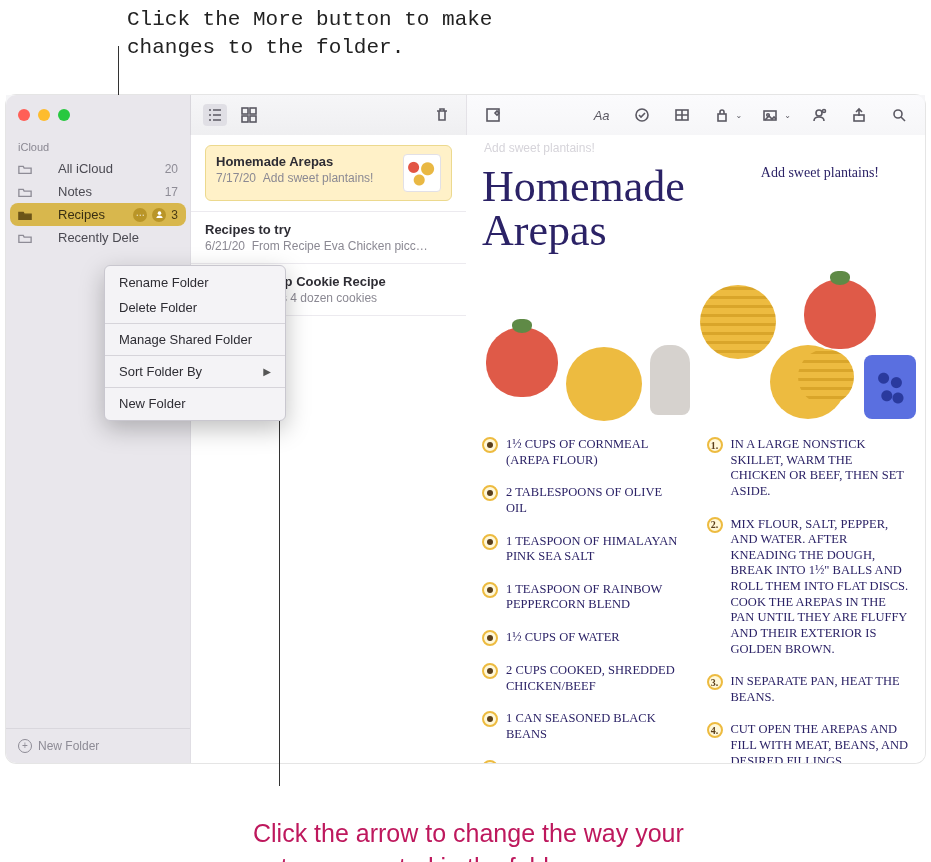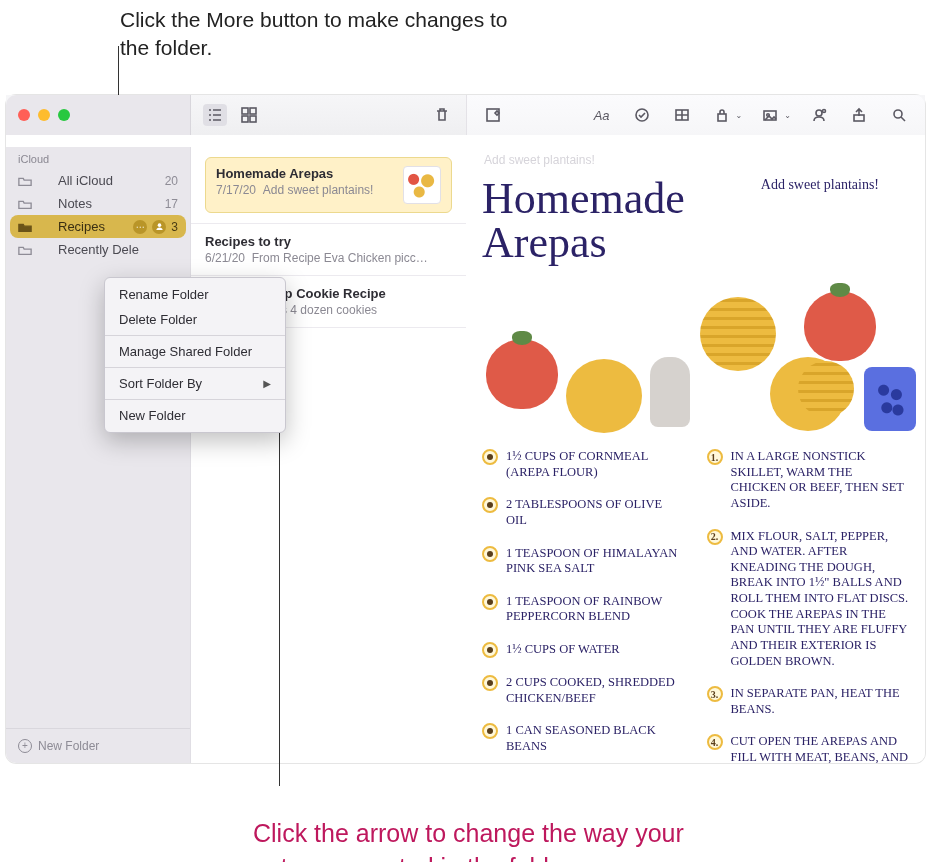--- a/index.html
+++ b/index.html
@@ -7,26 +7,27 @@
     font-family: -apple-system, "Helvetica Neue", Arial, sans-serif;
     font-size: 13px;
     color: #333;
     background: #fff;
     width: 931px;
     height: 862px;
     position: relative;
   }
   .callout-top {
     position: absolute;
-    left: 120px;
+    left: 127px;
     top: 6px;
     font-size: 21px;
     line-height: 1.35;
     color: #222;
     width: 420px;
+    font-family: Liberation Mono, monospace;
   }
   .callout-bottom {
     position: absolute;
     left: 253px;
     top: 817px;
     font-size: 25px;
     line-height: 1.35;
     color: #be185d;
     width: 460px;
   }
@@ -70,21 +71,21 @@
   .traffic { display:flex; gap:8px; }
   .dot { width:12px; height:12px; border-radius:50%; }
   .dot.r{background:#ff5f57;} .dot.y{background:#febc2e;} .dot.g{background:#28c840;}
   .tb-list { width:276px; height:100%; display:flex; align-items:center; padding:0 12px; gap:10px; border-left:1px solid #d8d6dc; background: linear-gradient(#f6f6f8,#efeff1);}
   .tb-note { flex:1; height:100%; display:flex; align-items:center; padding:0 14px; gap:16px; border-left:1px solid #e4e2e7; background: linear-gradient(#fbfbfd,#f6f6f8); border-top-right-radius:10px;}
   .tb-spacer { flex:1; }
   .icon-btn { width:24px; height:22px; display:inline-flex; align-items:center; justify-content:center; color:#5b5963; border-radius:4px; }
   .icon-btn svg { width:16px; height:16px; stroke:#5b5963; fill:none; stroke-width:1.6; }
   .icon-btn.active { background:#e0dfe5; }
   .chev-sm { font-size:8px; margin-left:2px; color:#5b5963; }
-  .main { flex:1; display:flex; min-height:0; position:relative;margin-top:12px; }
+  .main { flex:1; display:flex; min-height:0; position:relative; }
   .sidebar { width:184px; background:#e9e7ec; display:flex; flex-direction:column; border-bottom-left-radius:10px; position:relative;}
   .sb-heading { padding:6px 12px 4px; font-size:11px; color:#8a8892; }
   .sb-item { display:flex; align-items:center; padding:4px 12px; gap:26px; color:#4b4a52; font-size:13px;text-align:center; }
   .sb-item .count { margin-left:auto; color:#8e8c96; font-size:12px; }
   .sb-item.selected { background:#d8b74d; color:#3a2f12; border-radius:8px; margin:0 4px; padding:4px 8px;}
   .sb-item.selected .count { color:#4a3c14; }
   .sb-item.selected .folder-icon path { stroke:#6b5418; fill:#6b5418; }
   .sb-item.selected .mini { background:#b99528; color:#fff; border-radius:50%; width:14px; height:14px; display:inline-flex; align-items:center; justify-content:center; font-size:9px; margin-left:2px;}
   .folder-icon { width:14px; height:12px; }
   .folder-icon path { fill:none; stroke:#8e8c96; stroke-width:1.5;}

